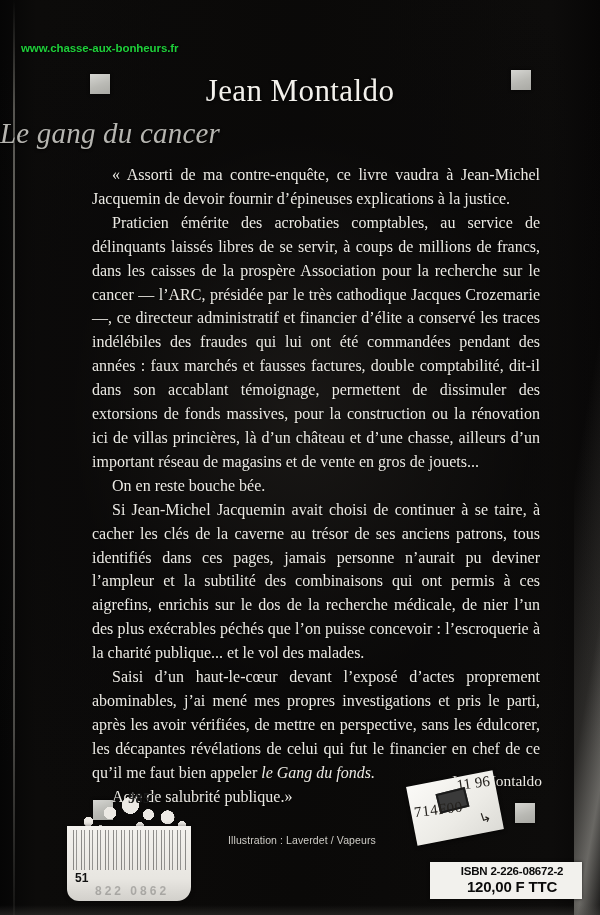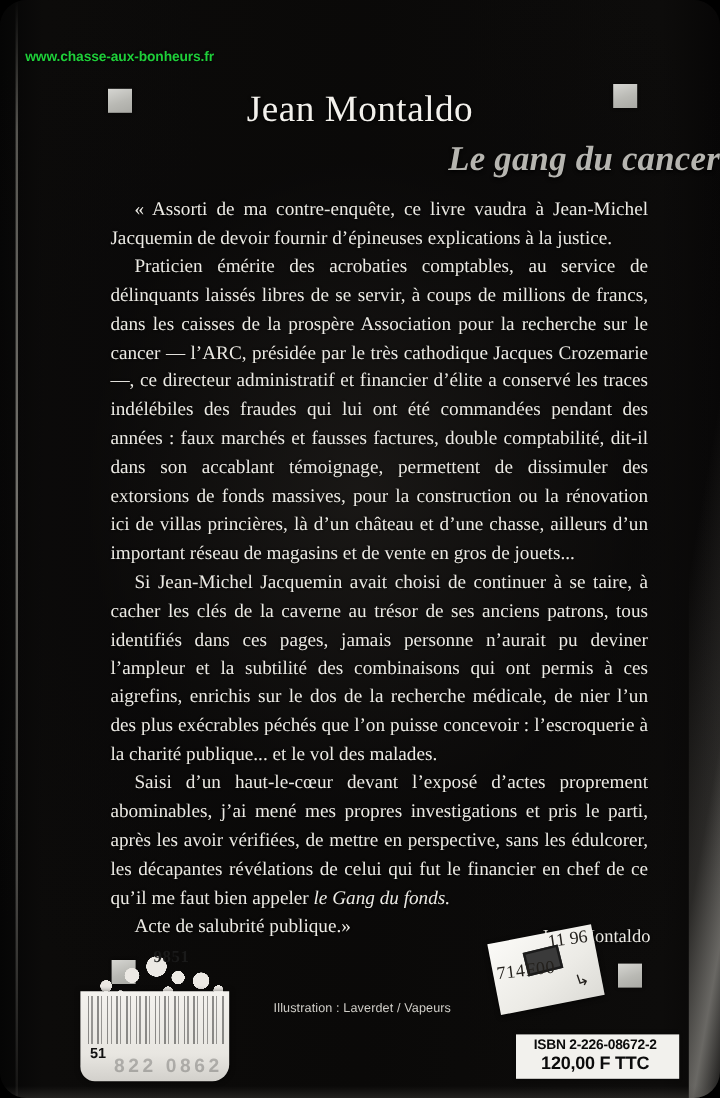--- a/index.html
+++ b/index.html
@@ -9,21 +9,20 @@
   }
   body {
     font-family: "Liberation Serif", serif;
   }
   .cover {
     position: relative;
     width: 600px;
     height: 915px;
     background: #050505;
     overflow: hidden;
-    border-radius: 22px;
   }
   
   .bg-tex {
     position: absolute;
     inset: 0;
     background:
       radial-gradient(ellipse 70% 55% at 50% 45%, rgba(28,26,24,0.85) 0%, rgba(10,9,9,0.6) 55%, rgba(4,4,4,0) 100%),
       linear-gradient(90deg, #050505 0%, #0c0b0a 6%, #0a0908 50%, #0d0c0b 92%, #070606 100%);
     pointer-events: none;
   }
@@ -82,24 +81,24 @@
     font-size: 31px;
     font-weight: 400;
     color: #f3f1ec;
     letter-spacing: 0.4px;
     text-shadow: 0 1px 3px rgba(0,0,0,0.9);
   }
   .title {
     position: absolute;
     left: 0; right: 0;
     top: 117px;
-    text-align: right;
+    text-align: left;
     font-size: 29px;
     font-style: italic;
-    font-weight: 700;
+    font-weight: 400;
     color: #b6b5b0;
     letter-spacing: 0.2px;
     text-shadow: 0 1px 3px rgba(0,0,0,0.9);
   }
 
   .blurb {
     position: absolute;
     left: 92px;
     top: 163px;
     width: 448px;
@@ -162,21 +161,21 @@
     left: 8px; bottom: 16px;
     font-family: "Liberation Sans", sans-serif;
     font-size: 12px;
     font-weight: 700;
     color: #111;
   }
   .torn-label .digits-faint {
     position: absolute;
     left: 28px; bottom: 3px;
     font-family: "Liberation Sans", sans-serif;
-    font-size: 16px;
+    font-size: 12px;
     font-weight: 700;
     color: rgba(40,40,40,0.28);
     letter-spacing: 3px;
   }
   
   .torn-splatter {
     position: absolute;
     left: 74px;
     top: 790px;
     width: 120px;
@@ -245,21 +244,21 @@
     color: #23201c;
     transform: rotate(-8deg);
   }
 
   
   .isbn-box {
     position: absolute;
     left: 430px;
     top: 862px;
     width: 132px;
-    padding: 2px 4px 3px 0;
+    padding: 2px 4px 3px 16px;
     background: #f2f1ed;
     font-family: "Liberation Sans", sans-serif;
     color: #0b0b0b;
     text-align: center;
     box-shadow: 0 0 3px rgba(0,0,0,0.6);
   }
   .isbn-box .isbn {
     font-size: 11.5px;
     font-weight: 700;
     letter-spacing: -0.2px;
@@ -288,20 +287,21 @@
   <div class="sq sq-tr"></div>
   <div class="sq sq-bl"></div>
   <div class="sq sq-br"></div>
 
   <div class="author">Jean Montaldo</div>
   <div class="title">Le gang du cancer</div>
 
   <div class="blurb">
     <p>« Assorti de ma contre-enquête, ce livre vaudra à Jean-Michel Jacquemin de devoir fournir d’épineuses explications à la justice.</p>
     <p>Praticien émérite des acrobaties comptables, au service de délinquants laissés libres de se servir, à coups de millions de francs, dans les caisses de la prospère Association pour la recherche sur le cancer — l’ARC, présidée par le très cathodique Jacques Crozemarie —, ce directeur administratif et financier d’élite a conservé les traces indélébiles des fraudes qui lui ont été commandées pendant des années : faux marchés et fausses factures, double comptabilité, dit-il dans son accablant témoignage, permettent de dissimuler des extorsions de fonds massives, pour la construction ou la rénovation ici de villas princières, là d’un château et d’une chasse, ailleurs d’un important réseau de magasins et de vente en gros de jouets...</p>
+    <p>On en reste bouche bée.</p>
     <p>Si Jean-Michel Jacquemin avait choisi de continuer à se taire, à cacher les clés de la caverne au trésor de ses anciens patrons, tous identifiés dans ces pages, jamais personne n’aurait pu deviner l’ampleur et la subtilité des combinaisons qui ont permis à ces aigrefins, enrichis sur le dos de la recherche médicale, de nier l’un des plus exécrables péchés que l’on puisse concevoir : l’escroquerie à la charité publique... et le vol des malades.</p>
     <p><span>Saisi d’un haut-le-cœur devant l’exposé d’actes proprement abominables, j’ai mené mes propres investigations et pris le parti, après les avoir vérifiées, de mettre en perspective, sans les édulcorer, les décapantes révélations de celui qui fut le financier en chef de ce qu’il me faut bien appeler </span><em>le Gang du fonds.</em></p>
     <p>Acte de salubrité publique.»</p>
   </div>
 
   <div class="signature">Jean Montaldo</div>
 
   <div class="torn-splatter"></div>
   <div class="torn-topnum">9851</div>
   <div class="torn-label">

